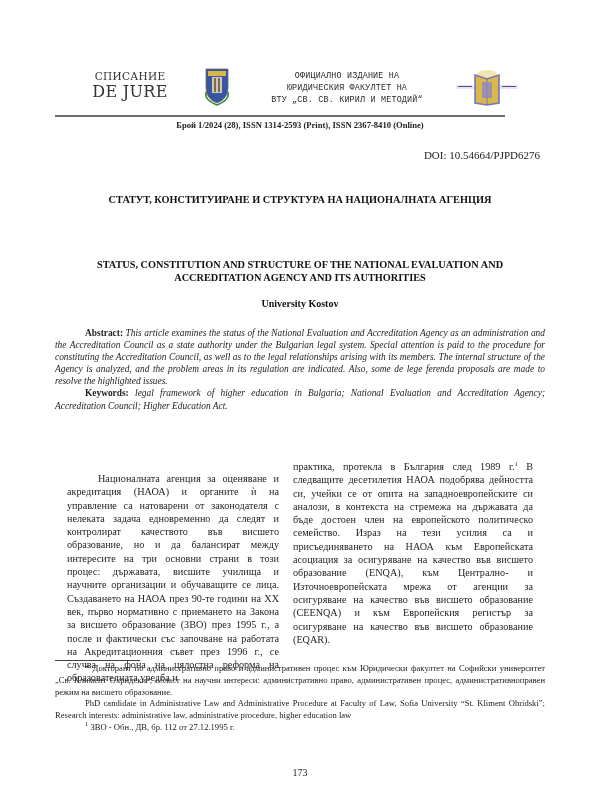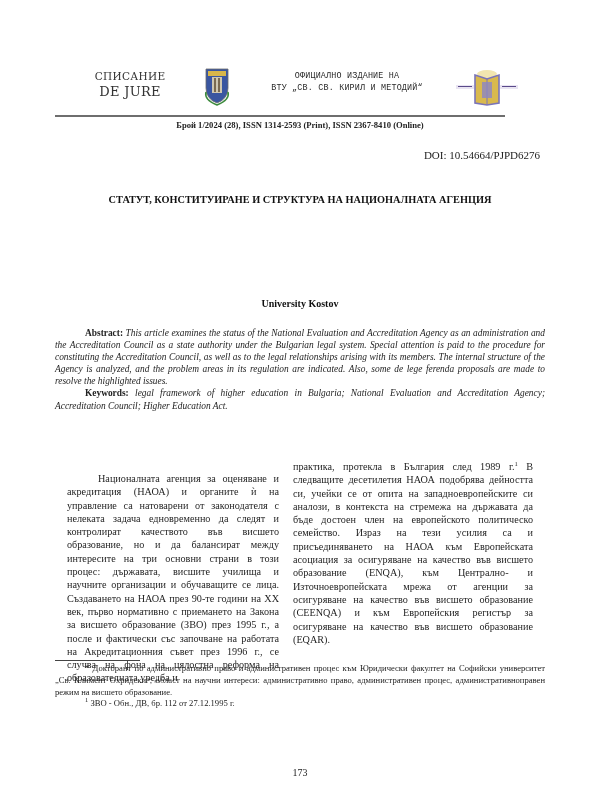--- a/index.html
+++ b/index.html
@@ -5,21 +5,21 @@
   html, body { margin: 0; padding: 0; background: #ffffff; }
   body { width: 600px; height: 800px; position: relative; overflow: hidden;
          font-family: "Liberation Serif", "DejaVu Serif", serif; color: #1a1a1a; }
   .page { position: absolute; left: 0; top: 0; width: 600px; height: 800px; }
 
   
   .hdr { position: absolute; left: 52px; top: 64px; width: 456px; height: 50px; }
   .journal { position: absolute; left: 38px; top: 6px; text-align: center; width: 80px;
              color: #333; letter-spacing: 0.3px; font-family: "DejaVu Serif", serif; }
   .journal .l1 { font-size: 10.5px; line-height: 12px; }
-  .journal .l2 { font-size: 13px; line-height: 20px; }
+  .journal .l2 { font-size: 16px; line-height: 20px; }
   .crest { position: absolute; left: 151px; top: 2px; width: 28px; height: 40px; }
   .pubinfo { position: absolute; left: 200px; top: 6px; width: 190px; text-align: center;
              font-family: Liberation Mono, monospace; font-size: 8.4px; line-height: 12px; color: #2a2a2a;
              letter-spacing: 0.2px; }
   .book { position: absolute; left: 402px; top: 6px; width: 66px; height: 36px; }
   .rule { position: absolute; left: 55px; top: 115px; width: 450px; height: 2px; background: #6e6e6e; }
   .issue { position: absolute; left: 0; top: 120px; width: 600px; text-align: center;
            font-size: 8.6px; font-weight: bold; color: #222; }
 
   .doi { position: absolute; right: 60px; top: 149px; font-size: 11px; color: #222; }
@@ -67,20 +67,21 @@
     <svg class="crest" viewBox="0 0 28 40">
       <path d="M3 3 H25 V22 Q25 33 14 37 Q3 33 3 22 Z" fill="#3a56a0" stroke="#6b6b6b" stroke-width="0.8"></path>
       <rect x="5" y="5" width="18" height="5" fill="#d8b64a"></rect>
       <rect x="9" y="11" width="10" height="16" fill="#cfc7b0"></rect>
       <path d="M11 12 h2 v14 h-2z M15 12 h2 v14 h-2z" fill="#7a6a50"></path>
       <path d="M3 26 Q1 34 14 39 Q27 34 25 26" fill="none" stroke="#3d8a3d" stroke-width="1.6"></path>
     </svg>
 
     <div class="pubinfo">
       <div>ОФИЦИАЛНО ИЗДАНИЕ НА</div>
+      <div>ЮРИДИЧЕСКИЯ ФАКУЛТЕТ НА</div>
       <div>ВТУ „СВ. СВ. КИРИЛ И МЕТОДИЙ“</div>
     </div>
 
     <svg class="book" viewBox="0 0 66 36">
       <ellipse cx="33" cy="4" rx="10" ry="4" fill="#f2e6b0"></ellipse>
       <rect x="2" y="15" width="18" height="4" fill="#e9e4f2"></rect>
       <rect x="46" y="15" width="18" height="4" fill="#e9e4f2"></rect>
       <path d="M4 16.5 h14 M48 16.5 h14" stroke="#5a4a8a" stroke-width="1.2"></path>
       <path d="M21 5 L33 9 L45 5 V33 L33 35 L21 33 Z" fill="#d9b94e" stroke="#7a74b8" stroke-width="1.6"></path>
       <path d="M33 9 V35" stroke="#7a74b8" stroke-width="1"></path>
@@ -89,35 +90,40 @@
   </div>
   <div class="rule"></div>
   <div class="issue">Брой 1/2024 (28), ISSN 1314-2593 (Print), ISSN 2367-8410 (Online)</div>
 
   <div class="doi">DOI: 10.54664/PJPD6276</div>
 
   <div class="title t-bg">
     <div>СТАТУТ, КОНСТИТУИРАНЕ И СТРУКТУРА НА НАЦИОНАЛНАТА АГЕНЦИЯ</div>
   </div>
 
+  <div class="title t-en">
+    <div>STATUS, CONSTITUTION AND STRUCTURE OF THE NATIONAL EVALUATION AND</div>
+    <div>ACCREDITATION AGENCY AND ITS AUTHORITIES</div>
+  </div>
   <div class="author a-en">University Kostov</div>
 
   <div class="abstract">
     <p><b>Abstract:</b> <i>This article examines the status of the National Evaluation and Accreditation Agency as an administration and the Accreditation Council as a state authority under the Bulgarian legal system. Special attention is paid to the procedure for constituting the Accreditation Council, as well as to the legal relationships arising with its members. The internal structure of the Agency is analyzed, and the problem areas in its regulation are indicated. Also, some de lege ferenda proposals are made to resolve the highlighted issues.</i></p>
     <p><b>Keywords:</b> <i>legal framework of higher education in Bulgaria; National Evaluation and Accreditation Agency; Accreditation Council; Higher Education Act.</i></p>
   </div>
 
   <div class="col col-left">
     <p>Националната агенция за оценяване и акредитация (НАОА) и органите ѝ на управление са натоварени от законодателя с нелеката задача едновременно да следят и контролират качеството във висшето образование, но и да балансират между интересите на три основни страни в този процес: държавата, висшите училища и научните организации и обучаващите се лица. Създаването на НАОА през 90-те години на XX век, първо нормативно с приемането на Закона за висшето образование (ЗВО) през 1995 г., а после и фактически със започване на работата на Акредитационния съвет през 1996 г., се случва на фона на цялостна реформа на образователната уредба и</p>
   </div>
 
   <div class="col col-right">
     <p><span>практика, протекла в България след 1989 г.</span><sup>1</sup><span> В следващите десетилетия НАОА подобрява дейността си, учейки се от опита на западноевропейските си аналози, в контекста на стремежа на държавата да бъде достоен член на европейското политическо семейство. Израз на тези усилия са и присъединяването на НАОА към Европейската асоциация за осигуряване на качество във висшето образование (ENQA), към Централно- и Източноевропейската мрежа от агенции за осигуряване на качество във висшето образование (CEENQA) и към Европейския регистър за осигуряване на качество във висшето образование (EQAR).</span></p>
   </div>
 
   <div class="fn-rule"></div>
   <div class="footnotes">
     <p>* Докторант по административно право и административен процес към Юридически факултет на Софийски университет „Св. Климент Охридски“; област на научни интереси: административно право, административен процес, административноправен режим на висшето образование.</p>
+    <p>PhD candidate in Administrative Law and Administrative Procedure at Faculty of Law, Sofia University “St. Kliment Ohridski”; Research interests: administrative law, administrative procedure, higher education law</p>
     <p><sup>1</sup><span> ЗВО - Обн., ДВ, бр. 112 от 27.12.1995 г.</span></p>
   </div>
 
   <div class="pageno">173</div>
 </div>
 
 </body></html>

